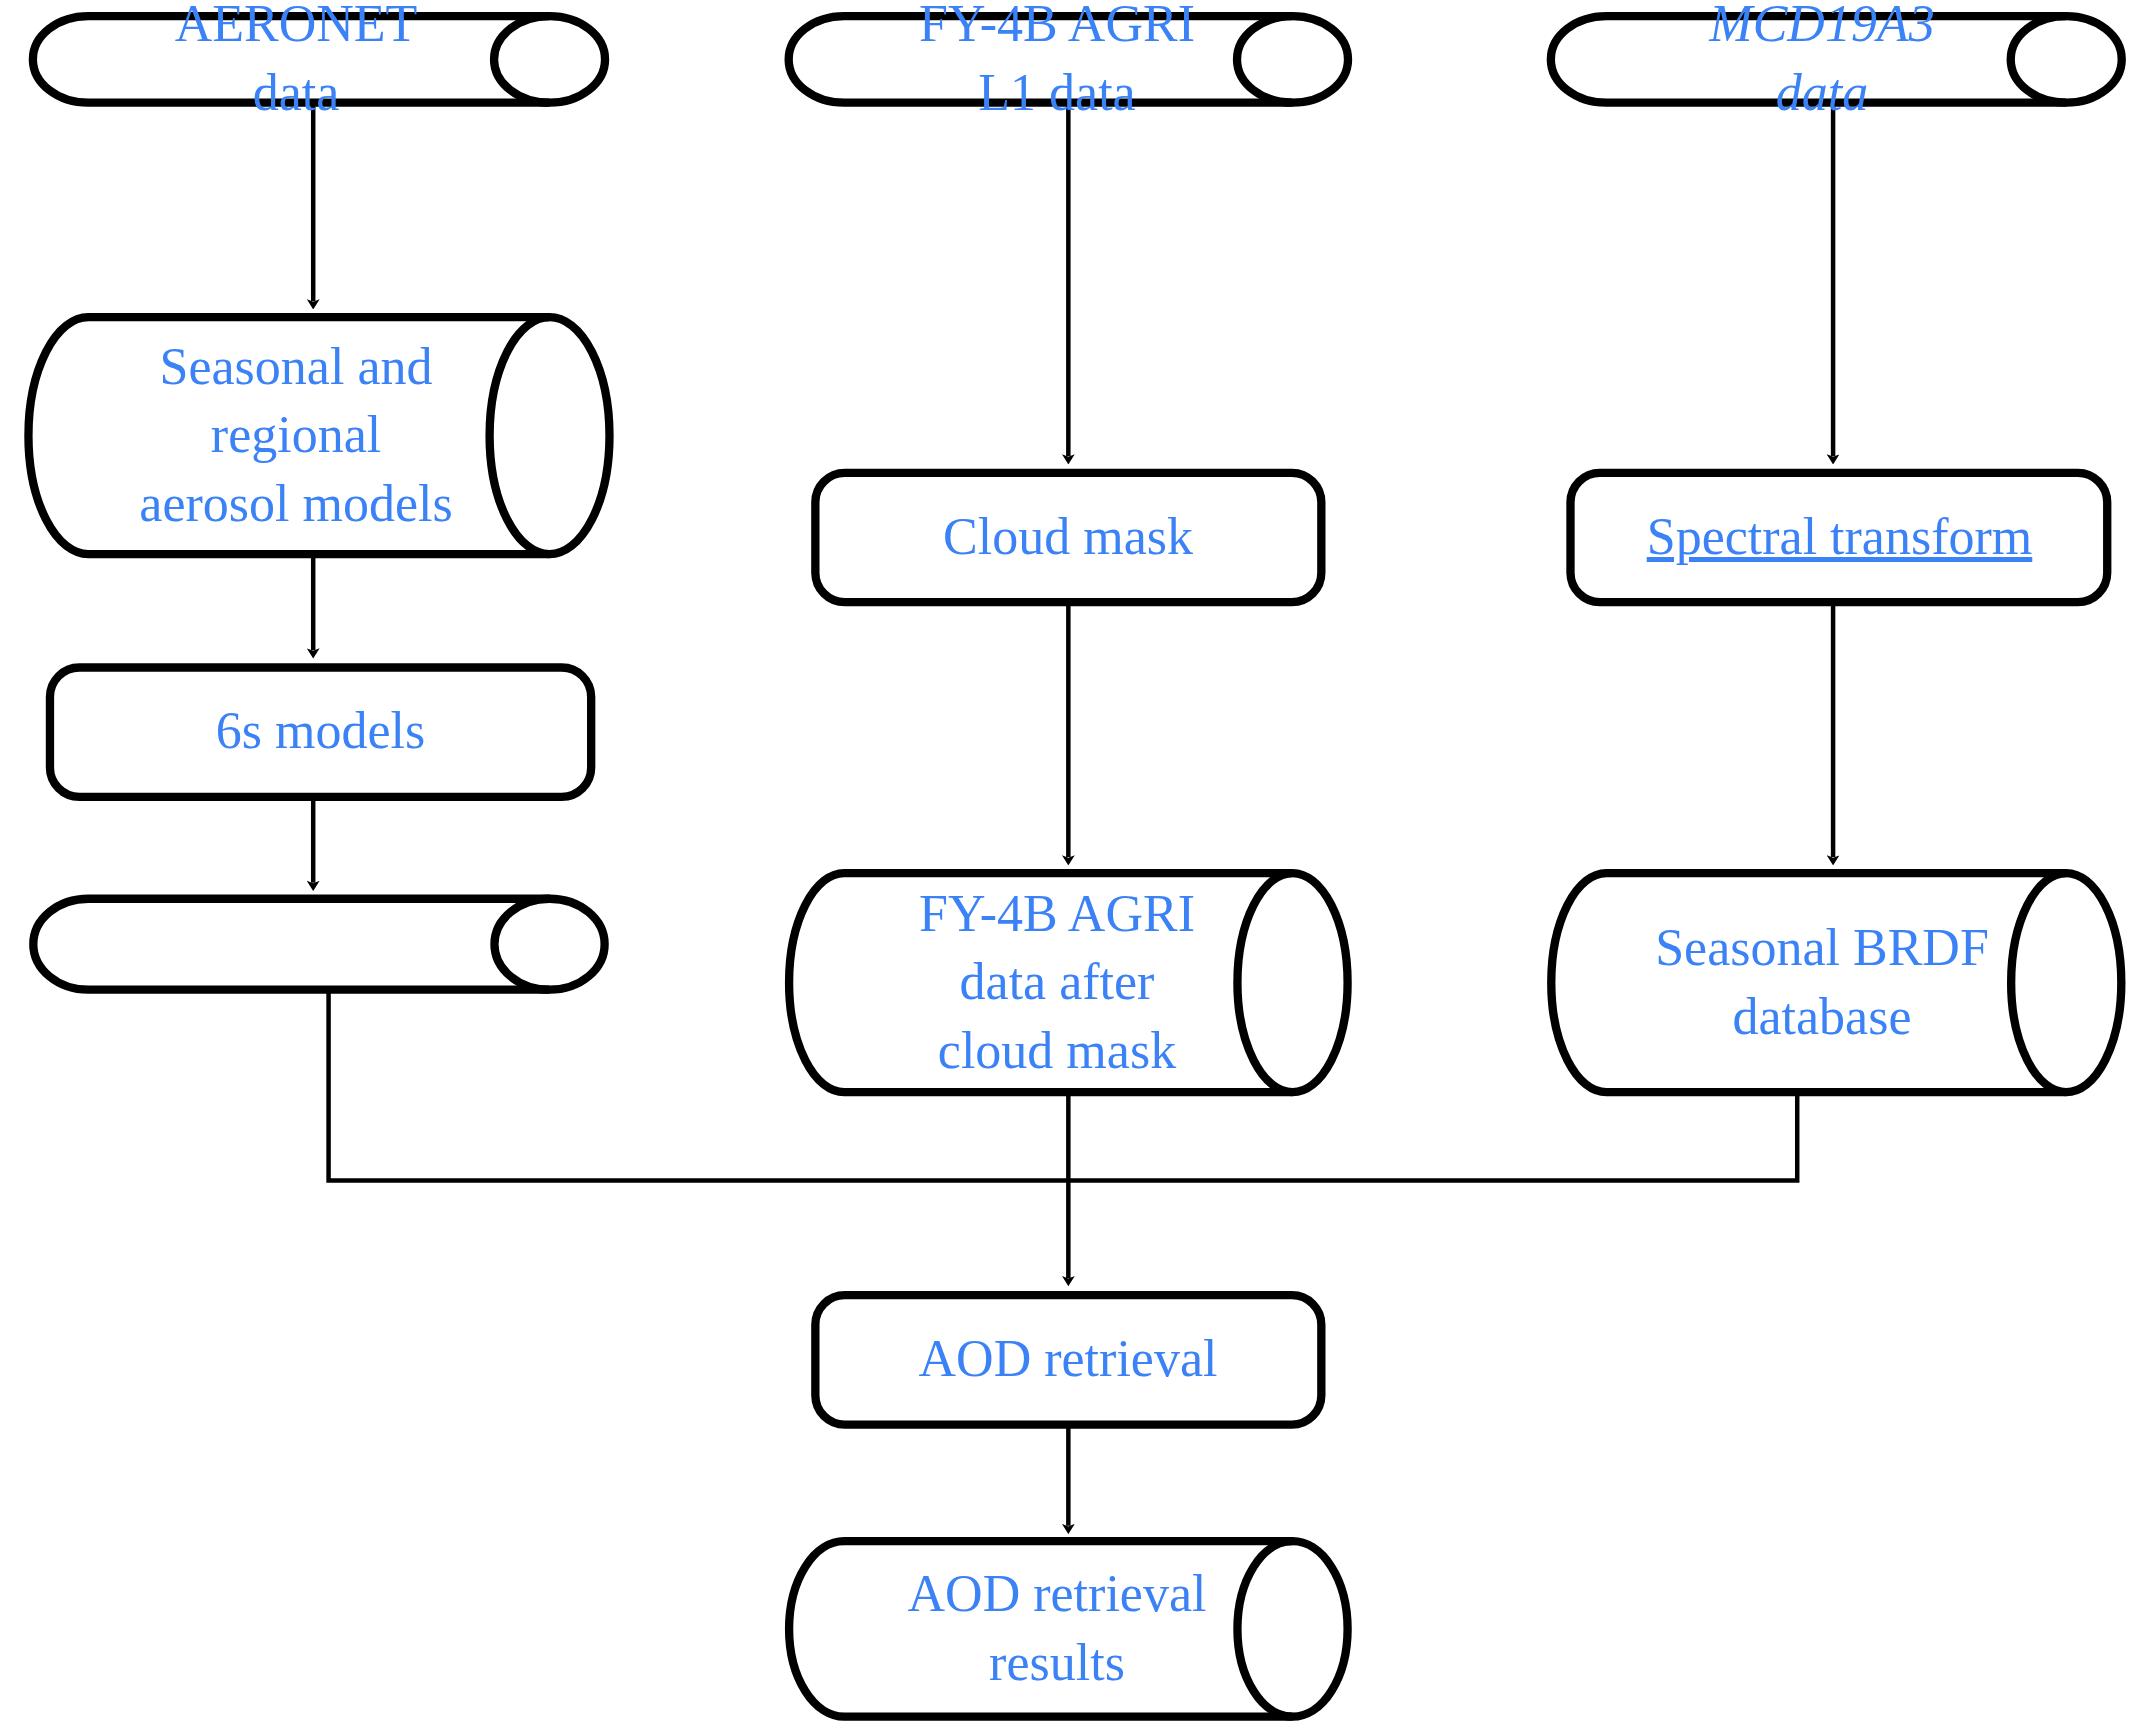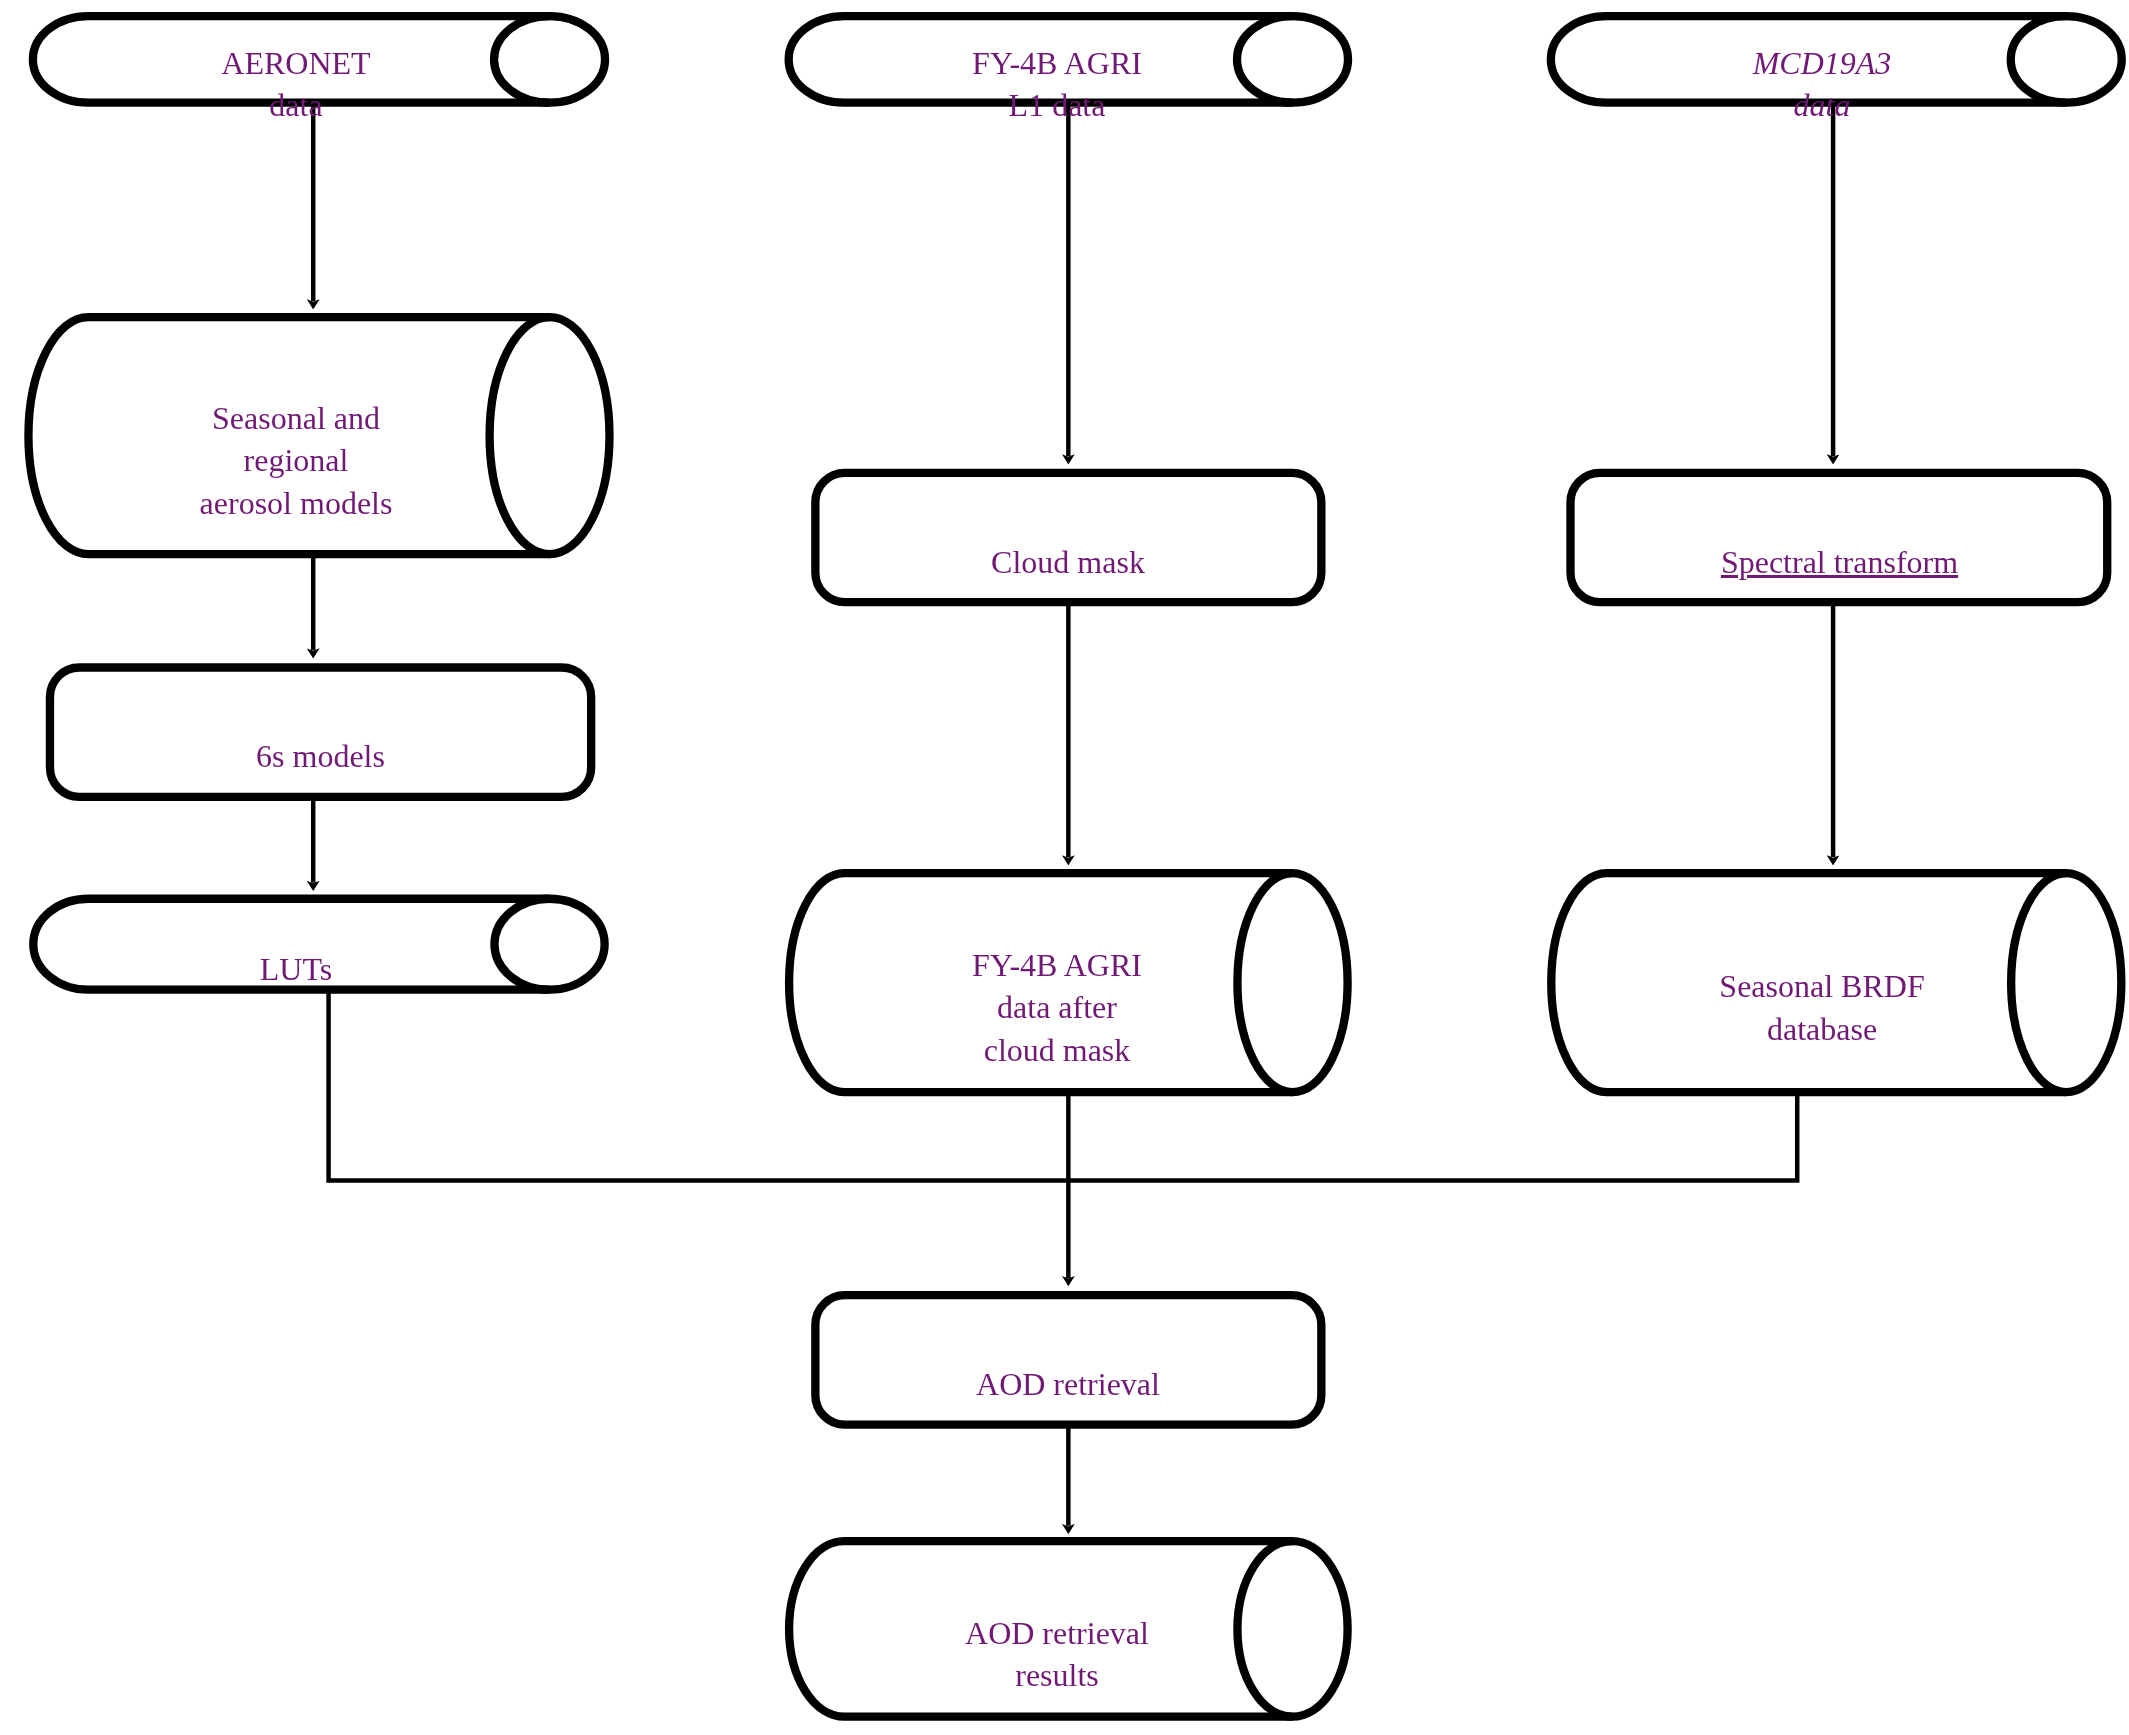--- a/index.html
+++ b/index.html
@@ -25,27 +25,26 @@
     width: 2129px;
     height: 1736px;
   }
   .node-label {
     position: absolute;
     display: flex;
     flex-direction: column;
     align-items: center;
     justify-content: center;
     text-align: center;
-    color: #701a75;
+    color: #3b82f6;
     font-family: "Liberation Serif", "DejaVu Serif", serif;
-    font-size: 32px;
+    font-size: 52px;
     line-height: 1.32;
     white-space: pre-line;
     pointer-events: none;
-    margin-top: 25px;
   }
 </style>
 </head>
 <body>
 
 <div id="flow-root">
 
   <svg id="flow-svg" viewBox="0 0 3324 2710" xmlns="http://www.w3.org/2000/svg">
     <defs>
       <marker id="arrowhead" markerWidth="16" markerHeight="20" refX="3" refY="10" orient="auto" markerUnits="userSpaceOnUse">
@@ -143,21 +142,20 @@
   <div class="node-label" style="left:72px; top:317px; width:448px; height:237px;">Seasonal and
 regional
 aerosol models</div>
 
   <div class="node-label" style="left:815px; top:473px; width:506px; height:129px;">Cloud mask</div>
 
   <div class="node-label" style="left:1571px; top:473px; width:537px; height:129px;text-decoration:underline;">Spectral transform</div>
 
   <div class="node-label" style="left:50px; top:667px; width:541px; height:129px;">6s models</div>
 
-  <div class="node-label" style="left:72px; top:899px; width:448px; height:91px;">LUTs</div>
 
   <div class="node-label" style="left:833px; top:873px; width:448px; height:219px;">FY-4B AGRI
 data after
 cloud mask</div>
 
   <div class="node-label" style="left:1598px; top:873px; width:448px; height:219px;">Seasonal BRDF
 database</div>
 
   <div class="node-label" style="left:815px; top:1295px; width:506px; height:129px;">AOD retrieval</div>
 

